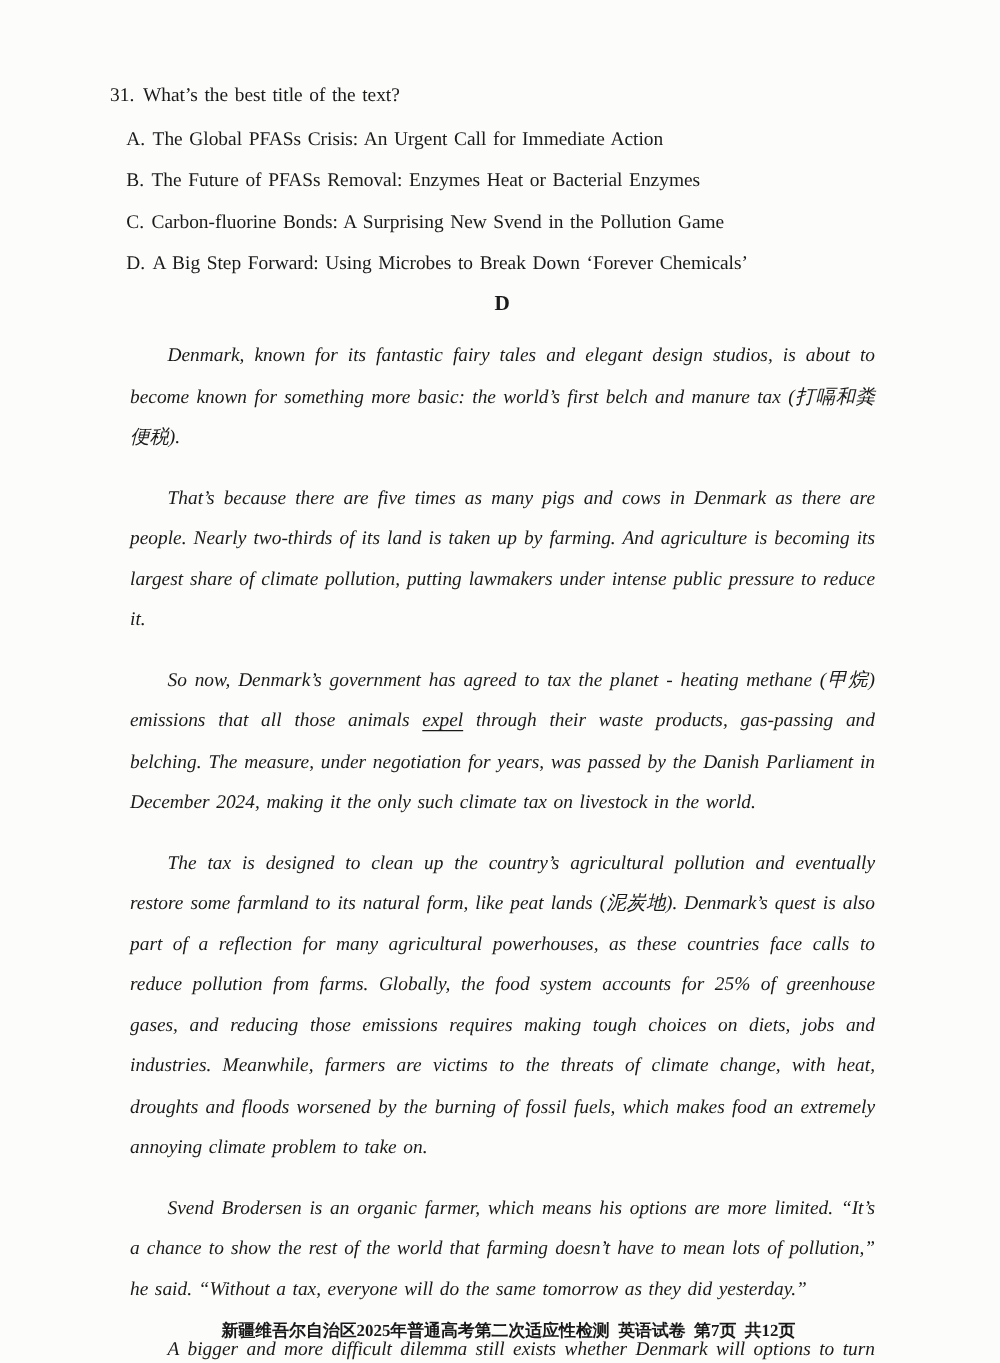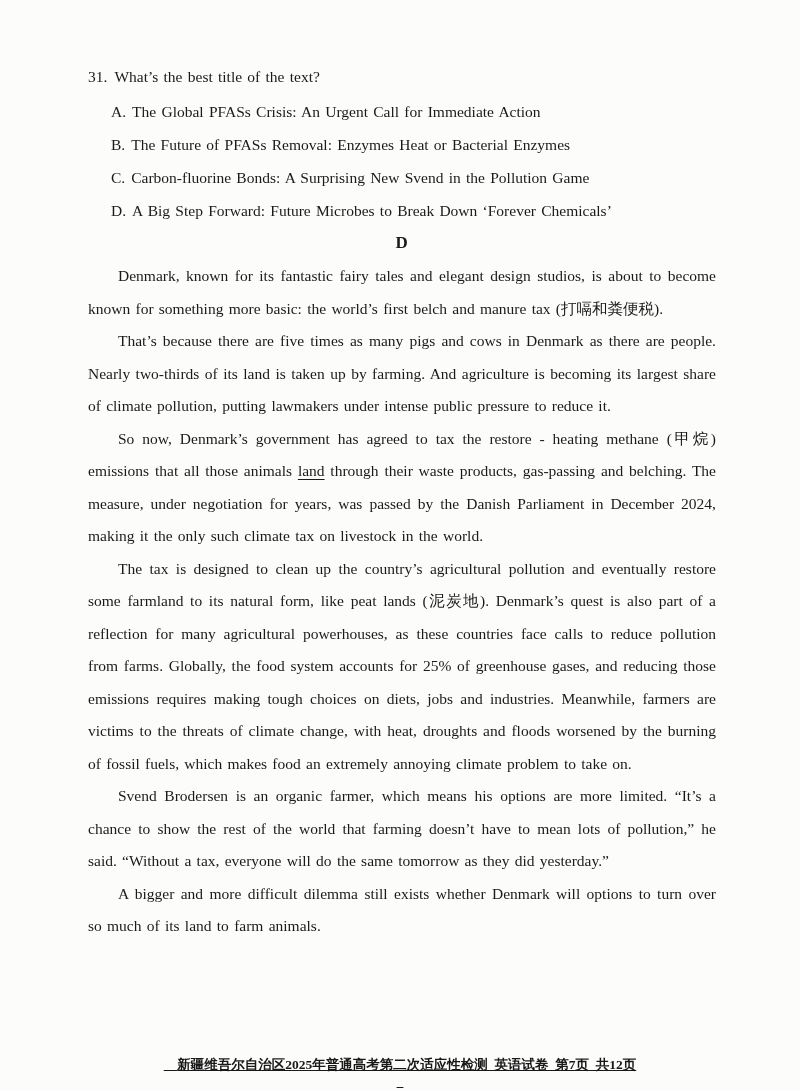--- a/index.html
+++ b/index.html
@@ -24,21 +24,21 @@
     word-spacing: 0.09em;
   }
 
   
   .qline {
     line-height: 21px;
   }
   .qnum { margin-right: 7px; }
   .options { margin-top: 8px; }
   .option {
-    margin-left: 23px;
+    margin-left: 13px;
     line-height: 33px;
     white-space: nowrap;
   }
   .opt-label { margin-right: 6px; }
 
   
   .section-heading {
     margin-top: 6px;
     text-align: center;
     font-weight: bold;
@@ -47,40 +47,40 @@
     letter-spacing: 0.5px;
   }
 
   
   .passage {
     margin-top: 7px;
     line-height: 32.5px;
     text-align: justify;
   }
   .passage p {
-    margin: 0;
+    margin: 16px;
     text-indent: 30px;
+    font-style: italic;
   }
   .u {
     text-decoration: underline;
     text-underline-offset: 3px;
   }
 
   
   .footer {
     position: absolute;
     left: 0;
     right: 0;
     top: 1040px;
     text-align: center;
     font-size: 13.5px;
     font-weight: 700;
     white-space: pre-wrap;
     color: #191919;
-    text-decoration: underline;
   }
 </style>
 </head>
 <body>
 
 <div class="page">
   <div class="content">
 
     <section>
       <div class="qline">
@@ -90,31 +90,31 @@
         <div class="option">
           <span class="opt-label">A.</span><span>The Global PFASs Crisis: An Urgent Call for Immediate Action</span>
         </div>
         <div class="option">
           <span class="opt-label">B.</span><span>The Future of PFASs Removal: Enzymes Heat or Bacterial Enzymes</span>
         </div>
         <div class="option">
           <span class="opt-label">C.</span><span>Carbon-fluorine Bonds: A Surprising New Svend in the Pollution Game</span>
         </div>
         <div class="option">
-          <span class="opt-label">D.</span><span>A Big Step Forward: Future Microbes to Break Down ‘Forever Chemicals’</span>
+          <span class="opt-label">D.</span><span>A Big Step Forward: Using Microbes to Break Down ‘Forever Chemicals’</span>
         </div>
       </div>
     </section>
 
     <div class="section-heading">D</div>
 
     <div class="passage">
       <p><span>Denmark, known for its fantastic fairy tales and elegant design studios, is about to become known for something more basic: the world’s first belch and manure tax (打嗝和粪便税).</span></p>
       <p><span>That’s because there are five times as many pigs and cows in Denmark as there are people. Nearly two-thirds of its land is taken up by farming. And agriculture is becoming its largest share of climate pollution, putting lawmakers under intense public pressure to reduce it.</span></p>
-      <p><span>So now, Denmark’s government has agreed to tax the restore - heating methane (甲烷) emissions that all those animals </span><span class="u">land</span><span> through their waste products, gas-passing and belching. The measure, under negotiation for years, was passed by the Danish Parliament in December 2024, making it the only such climate tax on livestock in the world.</span></p>
+      <p><span>So now, Denmark’s government has agreed to tax the planet - heating methane (甲烷) emissions that all those animals </span><span class="u">expel</span><span> through their waste products, gas-passing and belching. The measure, under negotiation for years, was passed by the Danish Parliament in December 2024, making it the only such climate tax on livestock in the world.</span></p>
       <p><span>The tax is designed to clean up the country’s agricultural pollution and eventually restore some farmland to its natural form, like peat lands (泥炭地). Denmark’s quest is also part of a reflection for many agricultural powerhouses, as these countries face calls to reduce pollution from farms. Globally, the food system accounts for 25% of greenhouse gases, and reducing those emissions requires making tough choices on diets, jobs and industries. Meanwhile, farmers are victims to the threats of climate change, with heat, droughts and floods worsened by the burning of fossil fuels, which makes food an extremely annoying climate problem to take on.</span></p>
       <p><span>Svend Brodersen is an organic farmer, which means his options are more limited. “It’s a chance to show the rest of the world that farming doesn’t have to mean lots of pollution,” he said. “Without a tax, everyone will do the same tomorrow as they did yesterday.”</span></p>
       <p><span>A bigger and more difficult dilemma still exists whether Denmark will options to turn over so much of its land to farm animals.</span></p>
     </div>
 
   </div>
 
   <div class="footer">
     <span>新疆维吾尔自治区2025年普通高考第二次适应性检测  英语试卷  第7页  共12页</span>
   </div>

